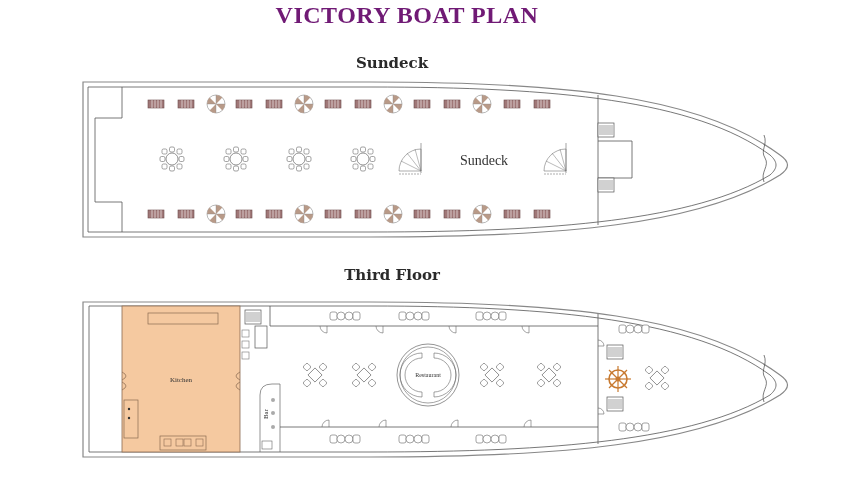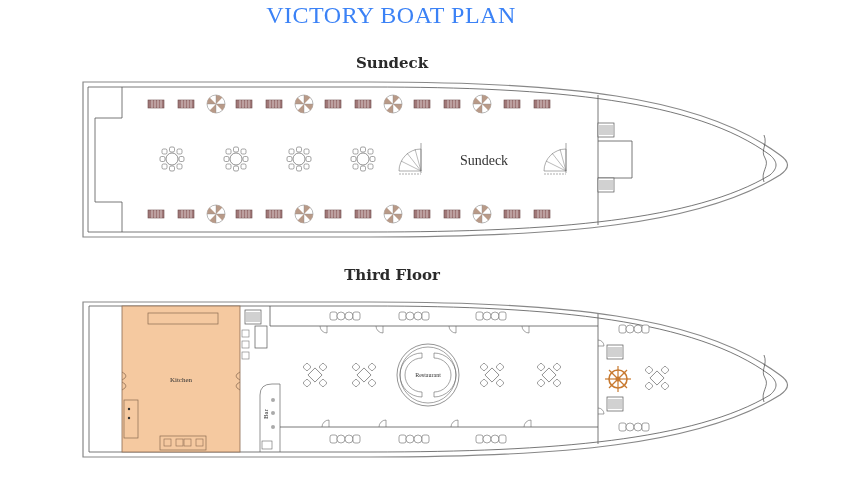--- a/index.html
+++ b/index.html
@@ -1,23 +1,23 @@
 <!DOCTYPE html>
 <html><head>
 <meta charset="utf-8">
 <style>
   html, body { margin: 0; padding: 0; }
   body {
     width: 848px; height: 477px; background: #ffffff; position: relative; overflow: hidden;
     font-family: "Liberation Serif", serif;
   }
   .title {
-    position: absolute; left: 0; top: 2px; width: 782px; text-align: center;
-    font-family: "Liberation Serif", serif; font-weight: normal; font-size: 24px;
-    color: #3b82f6; letter-spacing: 0.5px;
+    position: absolute; left: 16px; top: 2px; width: 782px; text-align: center;
+    font-family: "Liberation Serif", serif; font-weight: bold; font-size: 24px;
+    color: #701a75; letter-spacing: 0.5px;
   }
   .section-heading {
     position: absolute; width: 848px; left: -32px; text-align: center;
     font-family: "DejaVu Serif", serif; font-weight: bold; font-size: 15px; color: #2a2a2a;
   }
   svg.plan { position: absolute; left: 0; top: 0; }
   .lbl { font-family: "Liberation Serif", serif; fill: #333; }
 </style>
 </head>
 <body>

